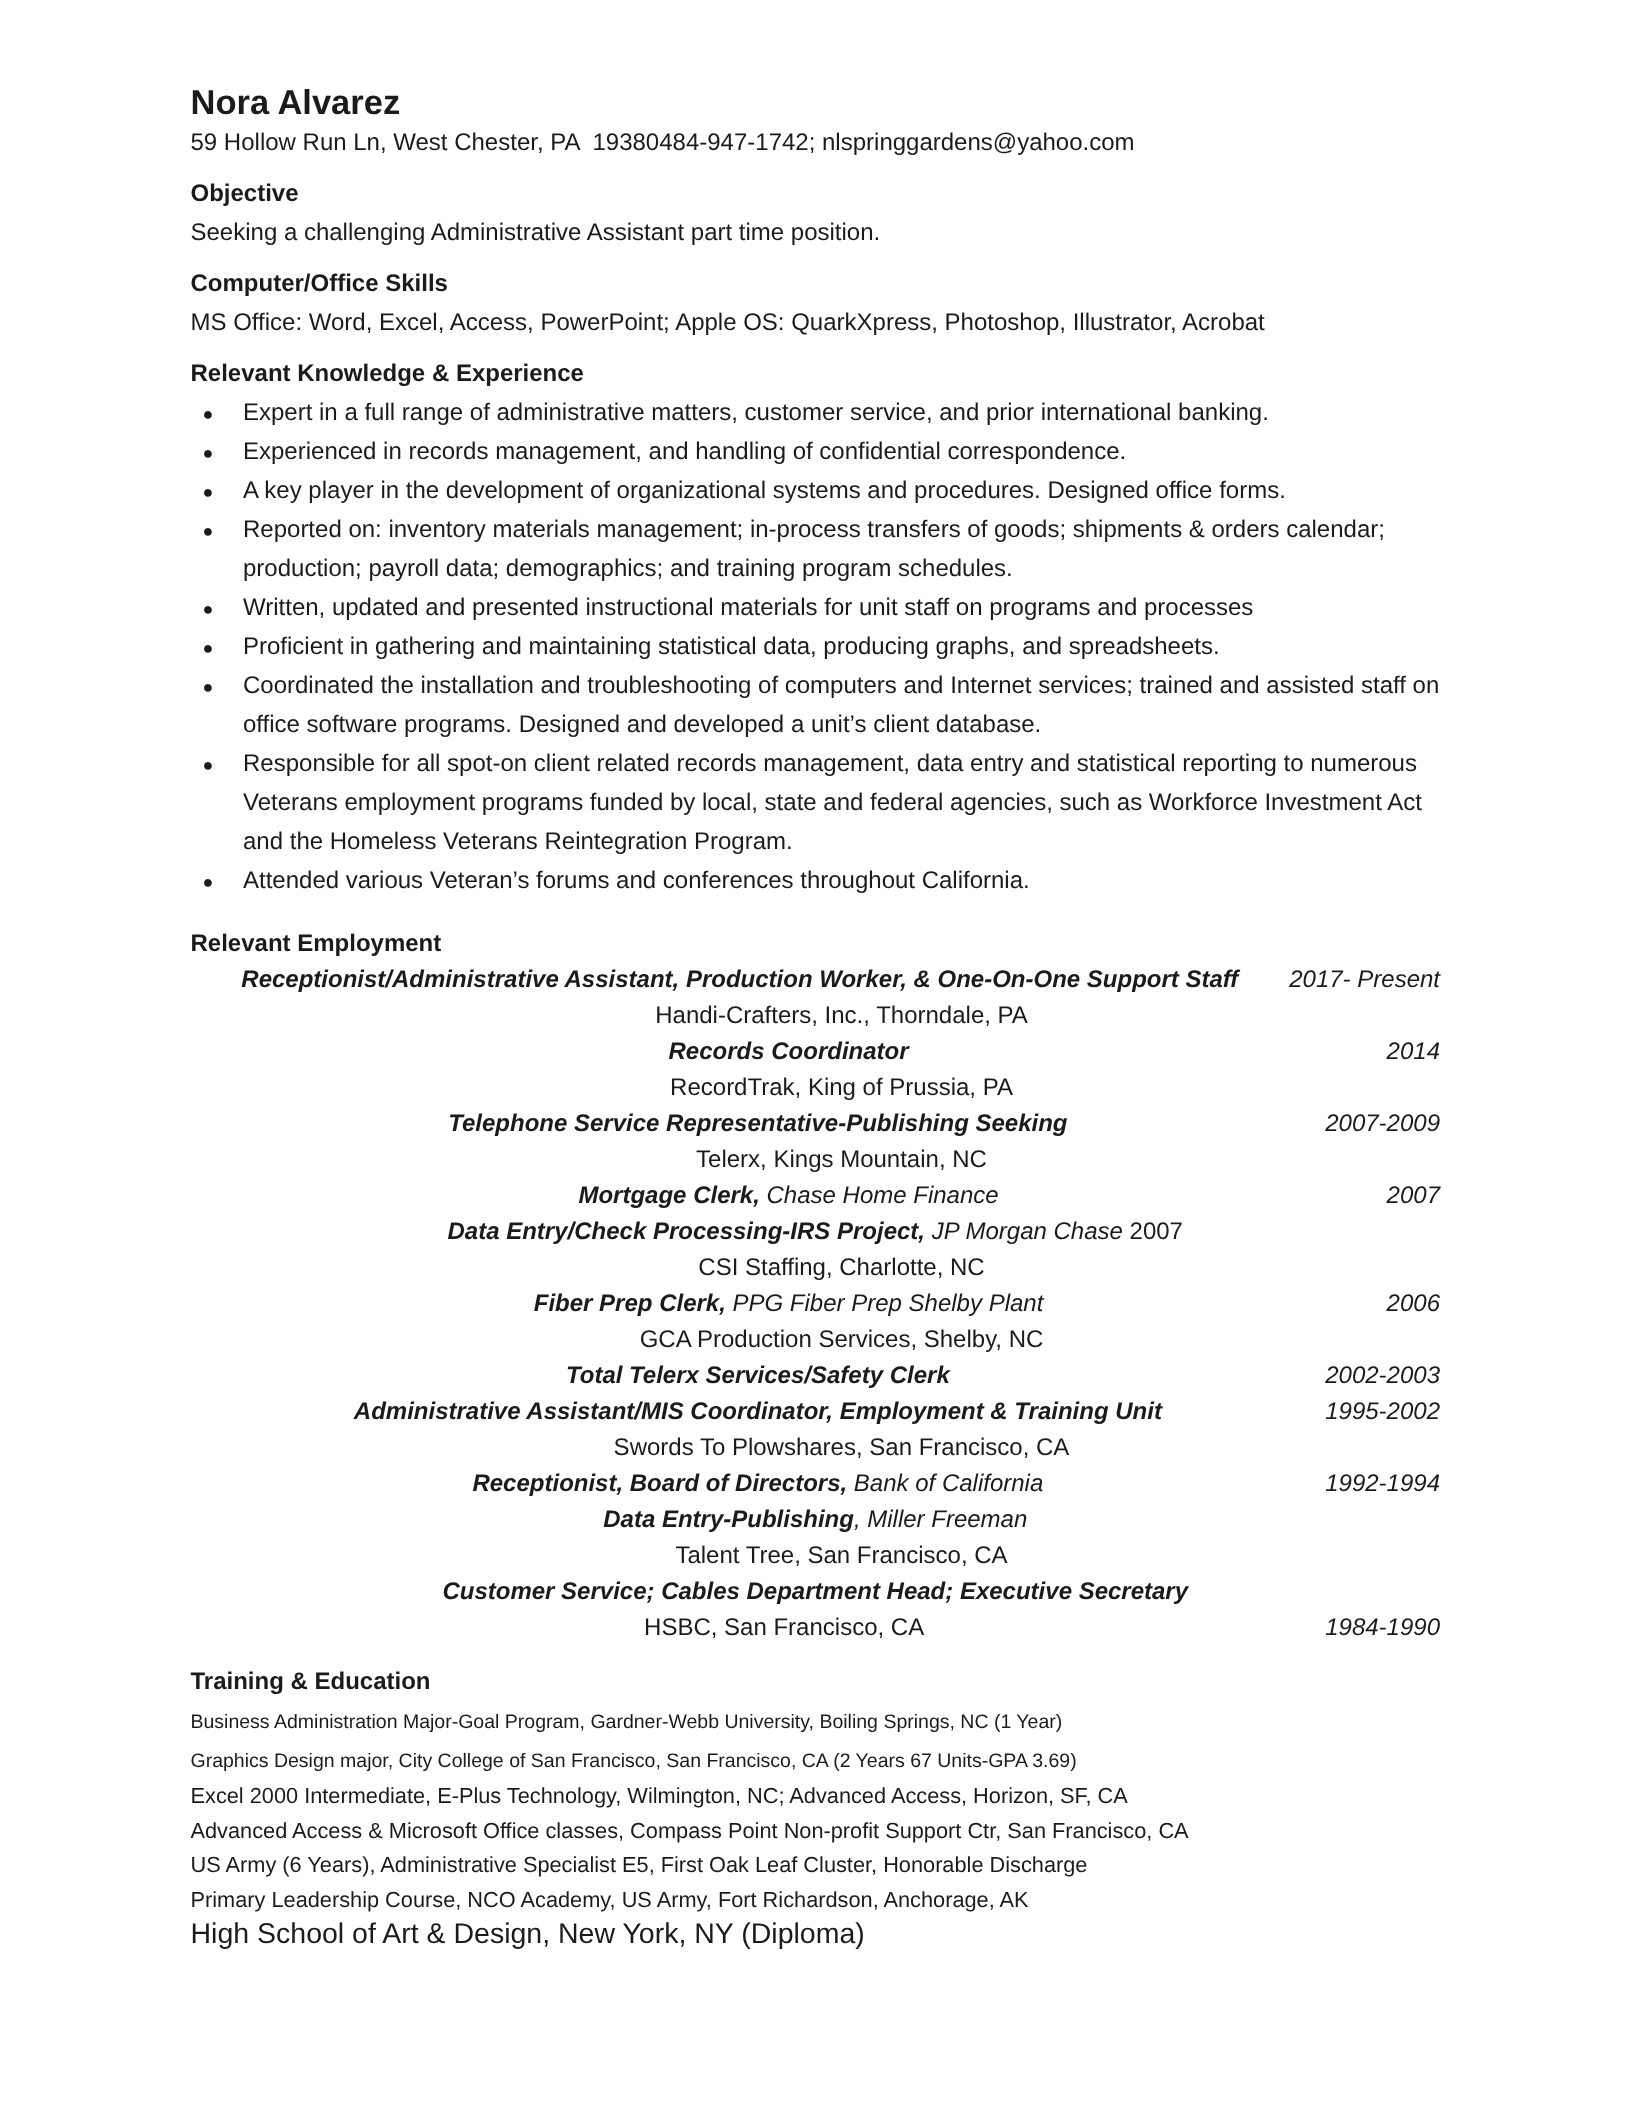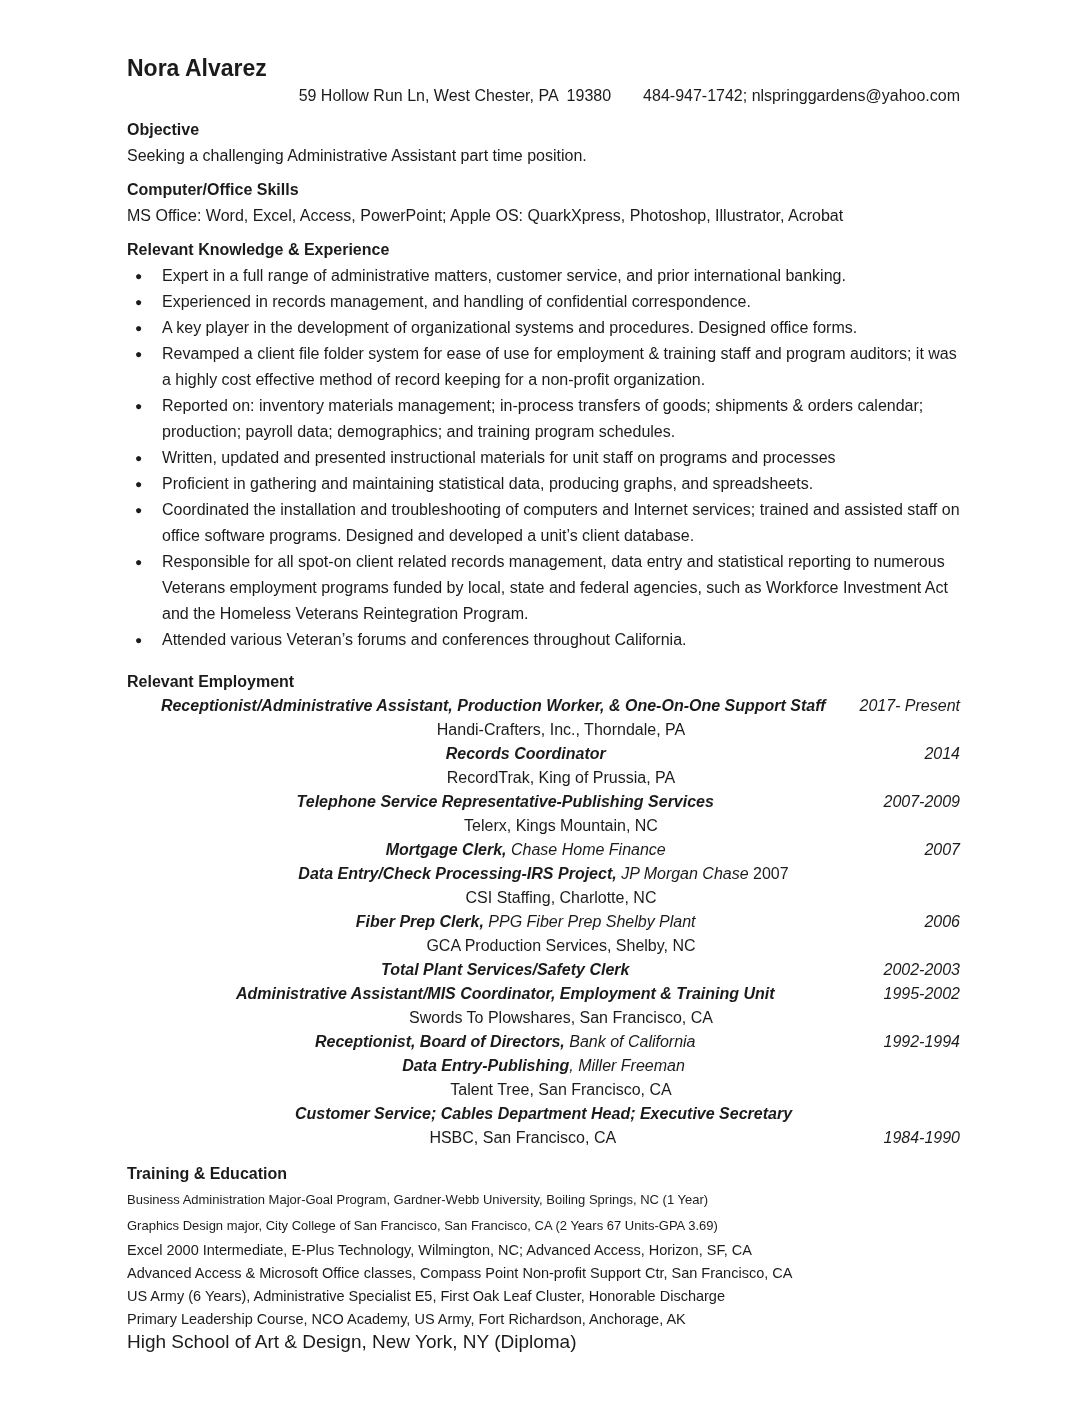--- a/index.html
+++ b/index.html
@@ -11,21 +11,21 @@
     background: #ffffff;
     color: #1b1b1b;
     font-family: "Liberation Sans", sans-serif;
     font-size: 16px;
     line-height: 26px;
     padding: 53px 128px 0 127px;
     overflow: hidden;
   }
   .page span { white-space: pre-wrap; }
   .name { font-size: 23px; font-weight: 700; line-height: 30px; }
-  .contact-row { display: flex; justify-content: flex-end; gap: 32px; }
+  .contact-row { display: flex; justify-content: flex-start; }
   .sec-heading { font-weight: 700; margin-top: 8px; }
   .bullets { margin: 0; padding: 0; list-style: none; }
   .bullets li { position: relative; padding-left: 35px; }
   .bullets li::before { content: "\25CF"; position: absolute; left: 8px; top: 0; font-size: 12px; }
   .emp { line-height: 24px; }
   .emp-heading { margin-top: 17px; }
   .emp-row { display: flex; }
   .emp-left { flex: 1 1 auto; text-align: center; }
   .emp-right { flex: 0 0 auto; font-style: italic; }
   .bi { font-weight: 700; font-style: italic; }
@@ -51,21 +51,20 @@
   <div>Seeking a challenging Administrative Assistant part time position.</div>
 
   <div class="sec-heading">Computer/Office Skills</div>
   <div>MS Office: Word, Excel, Access, PowerPoint; Apple OS: QuarkXpress, Photoshop, Illustrator, Acrobat</div>
 
   <div class="sec-heading">Relevant Knowledge &amp; Experience</div>
   <ul class="bullets">
     <li>Expert in a full range of administrative matters, customer service, and prior international banking.</li>
     <li>Experienced in records management, and handling of confidential correspondence.</li>
     <li>A key player in the development of organizational systems and procedures. Designed office forms.</li>
-    <li>Revamped a client file folder system for ease of use for employment &amp; training staff and program auditors; it was a highly cost effective method of record keeping for a non-profit organization.</li>
     <li>Reported on: inventory materials management; in-process transfers of goods; shipments &amp; orders calendar; production; payroll data; demographics; and training program schedules.</li>
     <li>Written, updated and presented instructional materials for unit staff on programs and processes</li>
     <li>Proficient in gathering and maintaining statistical data, producing graphs, and spreadsheets.</li>
     <li>Coordinated the installation and troubleshooting of computers and Internet services; trained and assisted staff on office software programs. Designed and developed a unit’s client database.</li>
     <li>Responsible for all spot-on client related records management, data entry and statistical reporting to numerous Veterans employment programs funded by local, state and federal agencies, such as Workforce Investment Act and the Homeless Veterans Reintegration Program.</li>
     <li>Attended various Veteran’s forums and conferences throughout California.</li>
   </ul>
 
   <div class="emp">
     <div class="sec-heading emp-heading">Relevant Employment</div>
@@ -80,21 +79,21 @@
 
     <div class="emp-row">
       <span class="emp-left"><span class="bi">Records Coordinator</span></span>
       <span class="emp-right">2014</span>
     </div>
     <div class="emp-row">
       <span class="emp-left org">RecordTrak, King of Prussia, PA</span>
     </div>
 
     <div class="emp-row">
-      <span class="emp-left"><span class="bi">Telephone Service Representative-Publishing Services</span></span>
+      <span class="emp-left"><span class="bi">Telephone Service Representative-Publishing Seeking</span></span>
       <span class="emp-right">2007-2009</span>
     </div>
     <div class="emp-row">
       <span class="emp-left org">Telerx, Kings Mountain, NC</span>
     </div>
 
     <div class="emp-row">
       <span class="emp-left"><span class="bi">Mortgage Clerk, </span><span class="i">Chase Home Finance</span></span>
       <span class="emp-right">2007</span>
     </div>
@@ -108,21 +107,21 @@
 
     <div class="emp-row">
       <span class="emp-left"><span class="bi">Fiber Prep Clerk, </span><span class="i">PPG Fiber Prep Shelby Plant</span></span>
       <span class="emp-right">2006</span>
     </div>
     <div class="emp-row">
       <span class="emp-left org">GCA Production Services, Shelby, NC</span>
     </div>
 
     <div class="emp-row">
-      <span class="emp-left"><span class="bi">Total Plant Services/Safety Clerk</span></span>
+      <span class="emp-left"><span class="bi">Total Telerx Services/Safety Clerk</span></span>
       <span class="emp-right">2002-2003</span>
     </div>
 
     <div class="emp-row">
       <span class="emp-left"><span class="bi">Administrative Assistant/MIS Coordinator, Employment &amp; Training Unit</span></span>
       <span class="emp-right">1995-2002</span>
     </div>
     <div class="emp-row">
       <span class="emp-left org">Swords To Plowshares, San Francisco, CA</span>
     </div>

